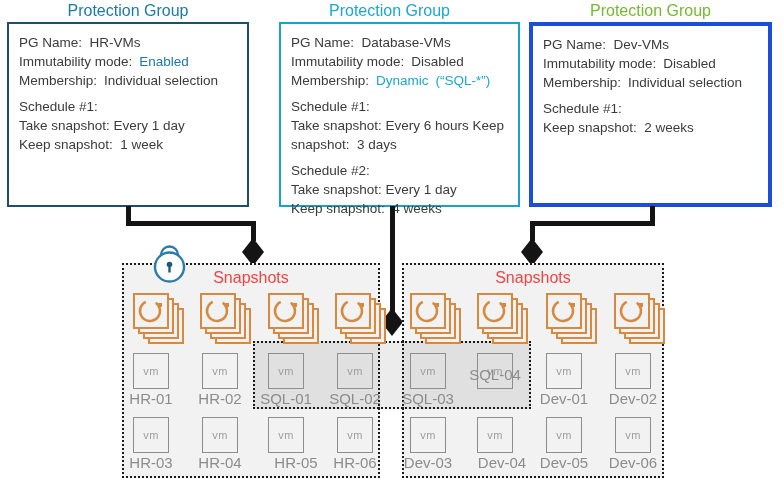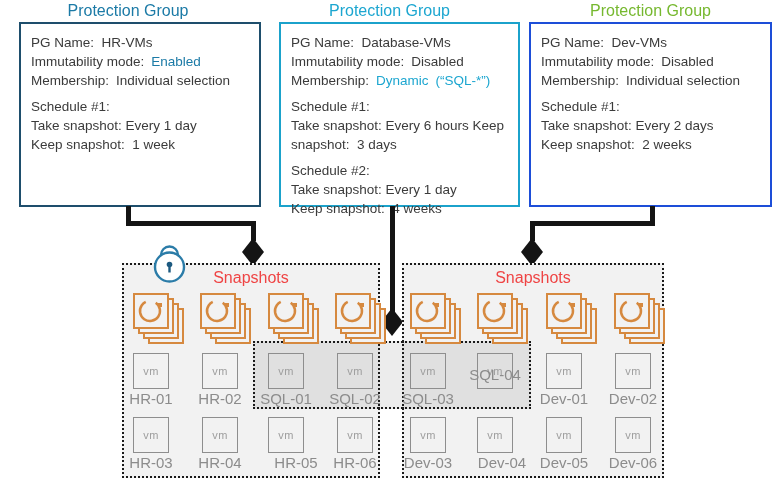--- a/index.html
+++ b/index.html
@@ -4,21 +4,21 @@
 <style>
   html,body{margin:0;padding:0;background:#fff;}
   #stage{position:relative;width:784px;height:481px;background:#ffffff;
          font-family:"Liberation Sans",sans-serif;overflow:hidden;}
 
   
   .pg-title{position:absolute;top:2px;height:18px;font-size:16px;text-align:center;}
   .t1{color:#1b7aa6;} .t2{color:#1ca6d0;} .t3{color:#76b82f;}
   .pg-box{position:absolute;top:22px;height:185px;background:#fff;box-sizing:border-box;
           padding:9px 10px 0 10px;font-size:13.5px;line-height:19px;color:#3b3b3b;}
-  .b1{border:2px solid #1e4e6c;} .b2{border:2px solid #1ba2cb;} .b3{border:2px solid #1d4ed8;}
+  .b1{border:2px solid #1e4e6c;} .b2{border:2px solid #1ba2cb;} .b3{border:4px solid #1d4ed8;}
   .pg-box p{margin:0 0 7px 0;white-space:pre-wrap;}
   .pg-box .line{white-space:pre-wrap;}
   .val{margin-left:7px;}
   .hl-blue{color:#1b7aa6;}
   .hl-cyan{color:#1ca6d0;}
 
   
   .conn{position:absolute;background:#141414;}
   .diamond{position:absolute;width:22px;height:28px;background:#141414;
            clip-path:polygon(50% 0,100% 50%,50% 100%,0 50%);}
@@ -48,21 +48,21 @@
 </style>
 </head>
 <body>
 
 <div id="stage">
 
   <div class="pg-title t1" style="left:7px;width:242px;">Protection Group</div>
   <div class="pg-title t2" style="left:269px;width:241px;">Protection Group</div>
   <div class="pg-title t3" style="left:529px;width:243px;">Protection Group</div>
 
-  <div class="pg-box b1" style="left:7px;width:242px;margin-left:12px;">
+  <div class="pg-box b1" style="left:7px;width:242px;">
     <div class="line">PG Name:  HR-VMs</div>
     <div class="line"><span>Immutability mode:</span><span class="val hl-blue">Enabled</span></div>
     <p><span>Membership:</span><span class="val">Individual selection</span></p>
     <div class="line">Schedule #1:</div>
     <div class="line">Take snapshot: Every 1 day</div>
     <div class="line">Keep snapshot:  1 week</div>
   </div>
 
   <div class="pg-box b2" style="left:279px;width:241px;">
     <div class="line">PG Name:  Database-VMs</div>
@@ -74,21 +74,20 @@
     <div class="line">Schedule #2:</div>
     <div class="line">Take snapshot: Every 1 day</div>
     <div class="line">Keep snapshot:  4 weeks</div>
   </div>
 
   <div class="pg-box b3" style="left:529px;width:243px;">
     <div class="line">PG Name:  Dev-VMs</div>
     <div class="line"><span>Immutability mode:</span><span class="val">Disabled</span></div>
     <p><span>Membership:</span><span class="val">Individual selection</span></p>
     <div class="line">Schedule #1:</div>
-    <div class="line">Take snapshot: Every 2 days</div>
     <div class="line">Keep snapshot:  2 weeks</div>
   </div>
 
   <div class="conn" style="left:126px;top:206px;width:5px;height:20px;"></div>
   <div class="conn" style="left:126px;top:221px;width:130px;height:5px;"></div>
   <div class="conn" style="left:251px;top:221px;width:5px;height:20px;"></div>
   <div class="diamond" style="left:242px;top:238px;"></div>
 
   <div class="conn" style="left:390px;top:206px;width:5px;height:106px;"></div>
   <div class="diamond" style="left:381px;top:308px;"></div>

